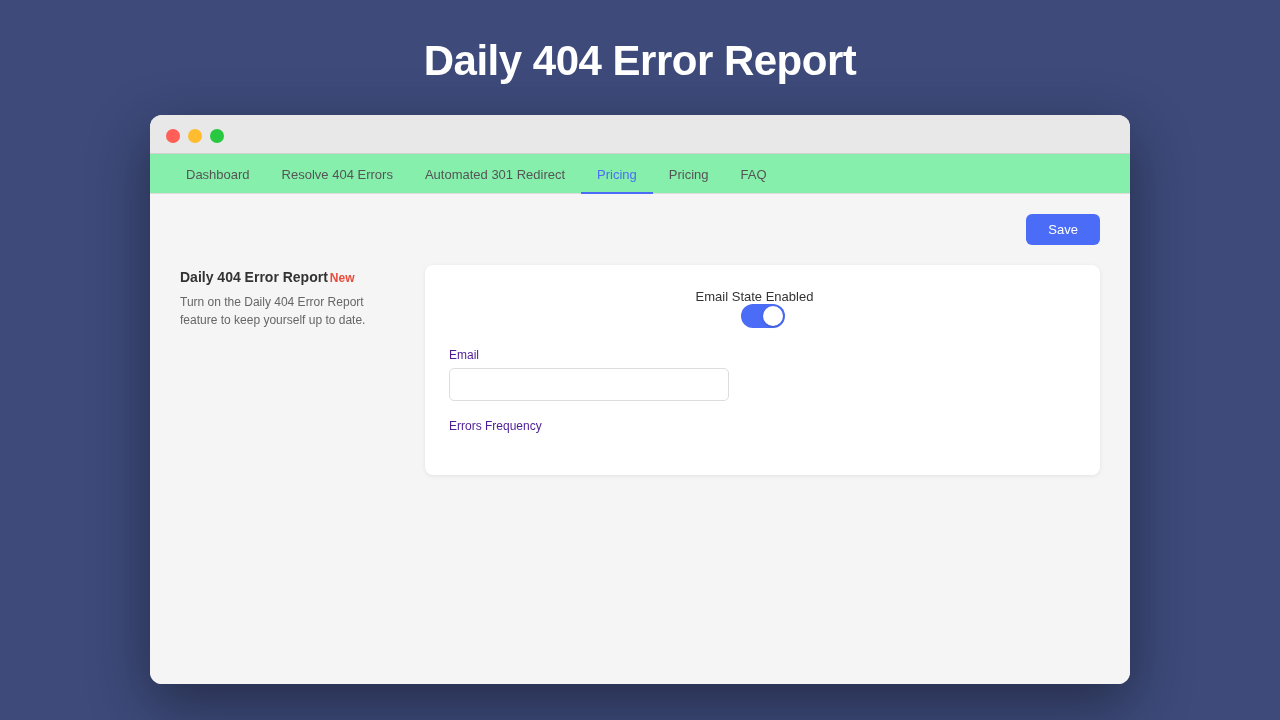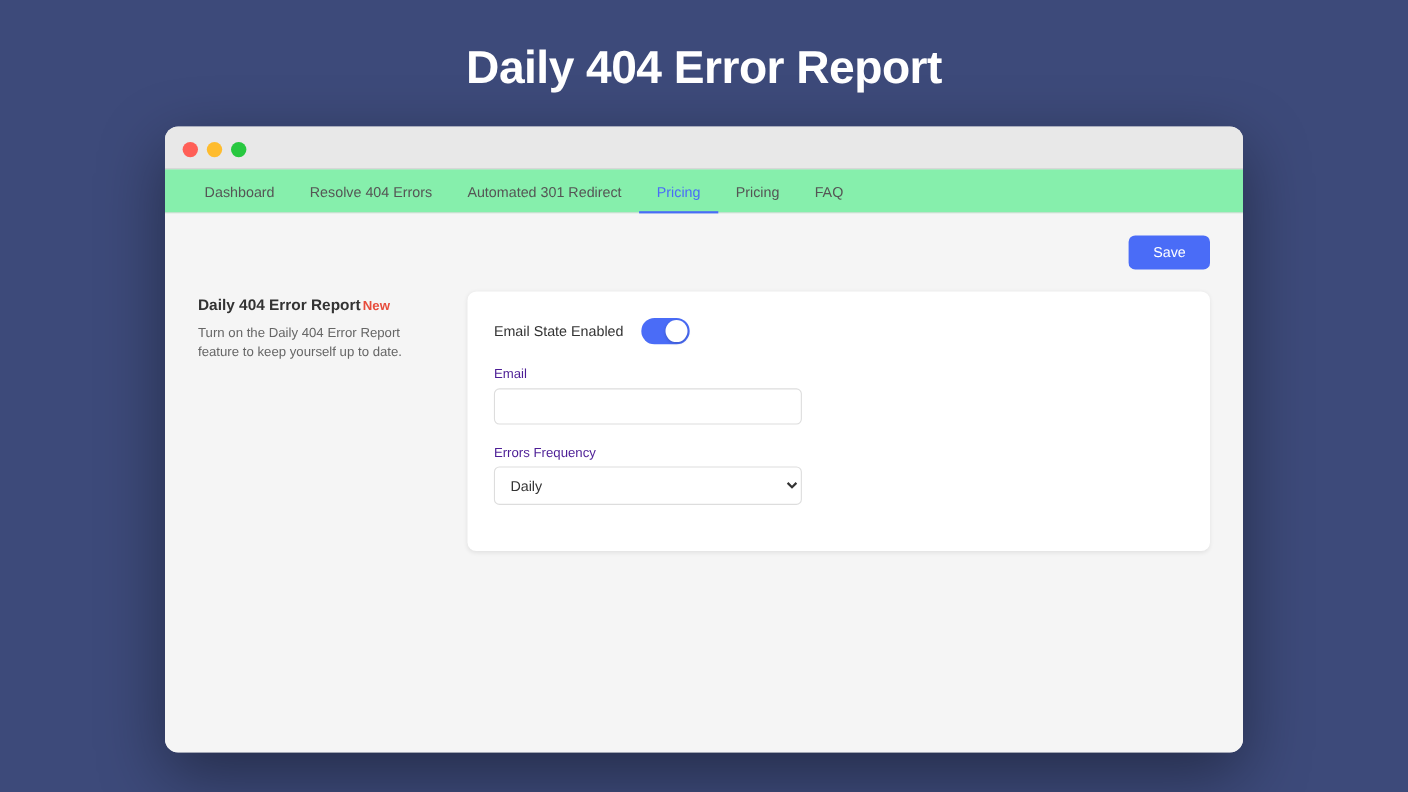--- a/index.html
+++ b/index.html
@@ -153,20 +153,21 @@
       background: white;
       border-radius: 8px;
       padding: 24px;
       box-shadow: 0 1px 4px rgba(0,0,0,0.08);
     }
 
     .setting-row {
       display: flex;
       align-items: center;
       margin-bottom: 20px;
+      flex-direction: column;
     }
 
     .setting-label {
       font-size: 13px;
       color: #333;
       font-weight: 500;
       margin-right: 16px;
     }
 
     
@@ -286,24 +287,19 @@
             </div>
           </div>
 
           <div class="field-group">
             <label class="field-label">Email</label>
             <input type="email" class="text-input" style="">
           </div>
 
           <div class="field-group">
             <label class="field-label">Errors Frequency</label>
-            <select class="select-input">
-              <option value="daily">Daily</option>
-              <option value="weekly">Weekly</option>
-              <option value="monthly">Monthly</option>
-            </select>
           </div>
 
         </div>
       </div>
     </div>
   </div>
 </div>
 
 </body></html>

